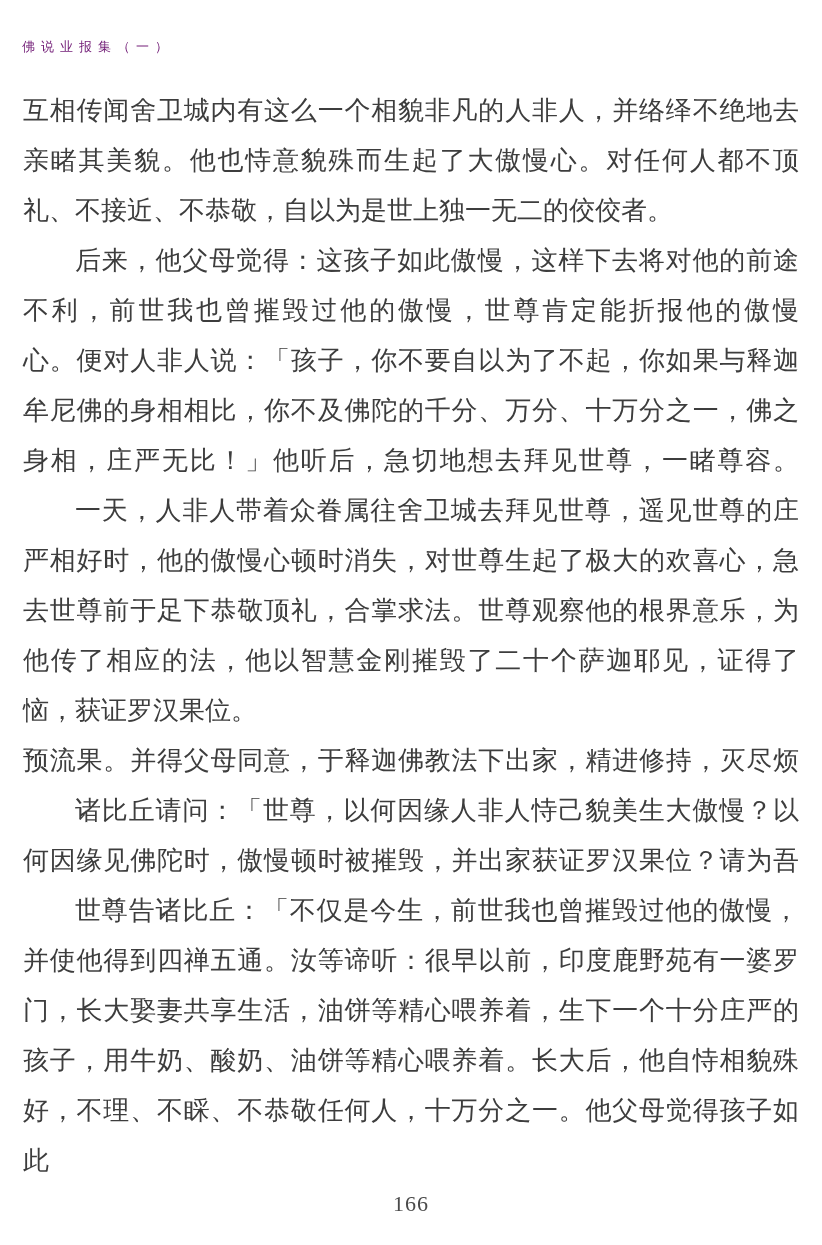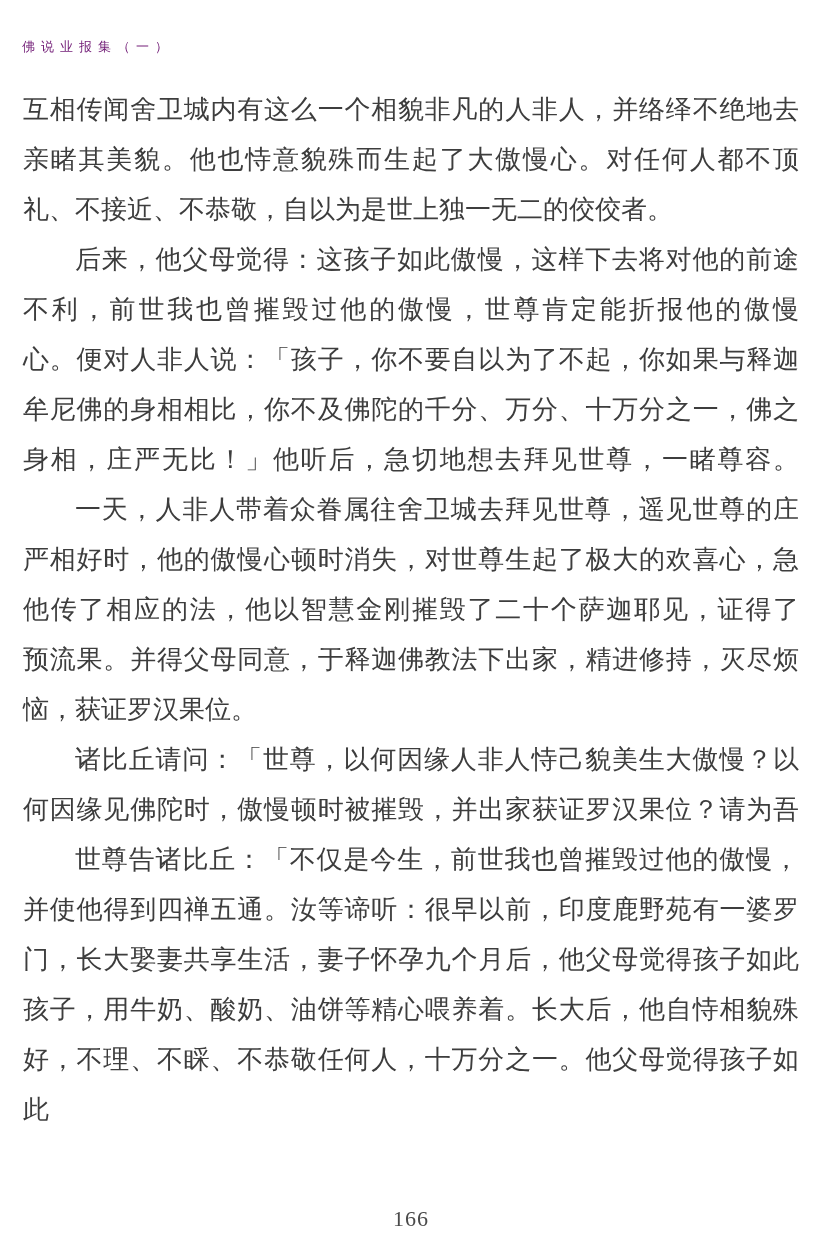--- a/index.html
+++ b/index.html
@@ -27,36 +27,35 @@
   }
   .text-block {
     position: absolute;
     top: 86px;
     left: 23px;
     width: 776px;
     font-size: 26px;
     line-height: 50px;
     color: #3d3d3d;
     font-weight: 400;
-    font-family: Liberation Mono, monospace;
   }
   .line {
     text-align: justify;
     text-justify: inter-character;
     white-space: normal;
   }
   .line.fill {
     text-align-last: justify;
   }
   .line.indent {
     text-indent: 52px;
   }
   .page-number {
     position: absolute;
-    bottom: 13px;
+    bottom: 28px;
     left: 0;
     width: 822px;
     text-align: center;
     font-size: 22px;
     color: #4a4a4a;
     letter-spacing: 1px;
   }
 </style>
 </head>
 <body>
@@ -68,26 +67,27 @@
       <div class="line fill">互相传闻舍卫城内有这么一个相貌非凡的人非人，并络绎不绝地去</div>
       <div class="line fill">亲睹其美貌。他也恃意貌殊而生起了大傲慢心。对任何人都不顶</div>
       <div class="line">礼、不接近、不恭敬，自以为是世上独一无二的佼佼者。</div>
       <div class="line fill indent">后来，他父母觉得：这孩子如此傲慢，这样下去将对他的前途</div>
       <div class="line fill">不利，前世我也曾摧毁过他的傲慢，世尊肯定能折报他的傲慢</div>
       <div class="line fill">心。便对人非人说：「孩子，你不要自以为了不起，你如果与释迦</div>
       <div class="line fill">牟尼佛的身相相比，你不及佛陀的千分、万分、十万分之一，佛之</div>
       <div class="line fill">身相，庄严无比！」他听后，急切地想去拜见世尊，一睹尊容。</div>
       <div class="line fill indent">一天，人非人带着众眷属往舍卫城去拜见世尊，遥见世尊的庄</div>
       <div class="line fill">严相好时，他的傲慢心顿时消失，对世尊生起了极大的欢喜心，急</div>
+      <div class="line fill">去世尊前于足下恭敬顶礼，合掌求法。世尊观察他的根界意乐，为</div>
       <div class="line fill">他传了相应的法，他以智慧金刚摧毁了二十个萨迦耶见，证得了</div>
+      <div class="line">恼，获证罗汉果位。</div>
       <div class="line fill">预流果。并得父母同意，于释迦佛教法下出家，精进修持，灭尽烦</div>
-      <div class="line">恼，获证罗汉果位。</div>
       <div class="line fill indent">诸比丘请问：「世尊，以何因缘人非人恃己貌美生大傲慢？以</div>
       <div class="line fill">何因缘见佛陀时，傲慢顿时被摧毁，并出家获证罗汉果位？请为吾</div>
       <div class="line fill indent">世尊告诸比丘：「不仅是今生，前世我也曾摧毁过他的傲慢，</div>
       <div class="line fill">并使他得到四禅五通。汝等谛听：很早以前，印度鹿野苑有一婆罗</div>
-      <div class="line fill">门，长大娶妻共享生活，妻子怀孕九个月后，他父母觉得孩子如此</div>
+      <div class="line fill">门，长大娶妻共享生活，油饼等精心喂养着，生下一个十分庄严的</div>
       <div class="line fill">孩子，用牛奶、酸奶、油饼等精心喂养着。长大后，他自恃相貌殊</div>
       <div class="line fill">好，不理、不睬、不恭敬任何人，十万分之一。他父母觉得孩子如此</div>
     </div>
 </main>
 
 <div class="page-number">166</div>
 
 </body></html>

